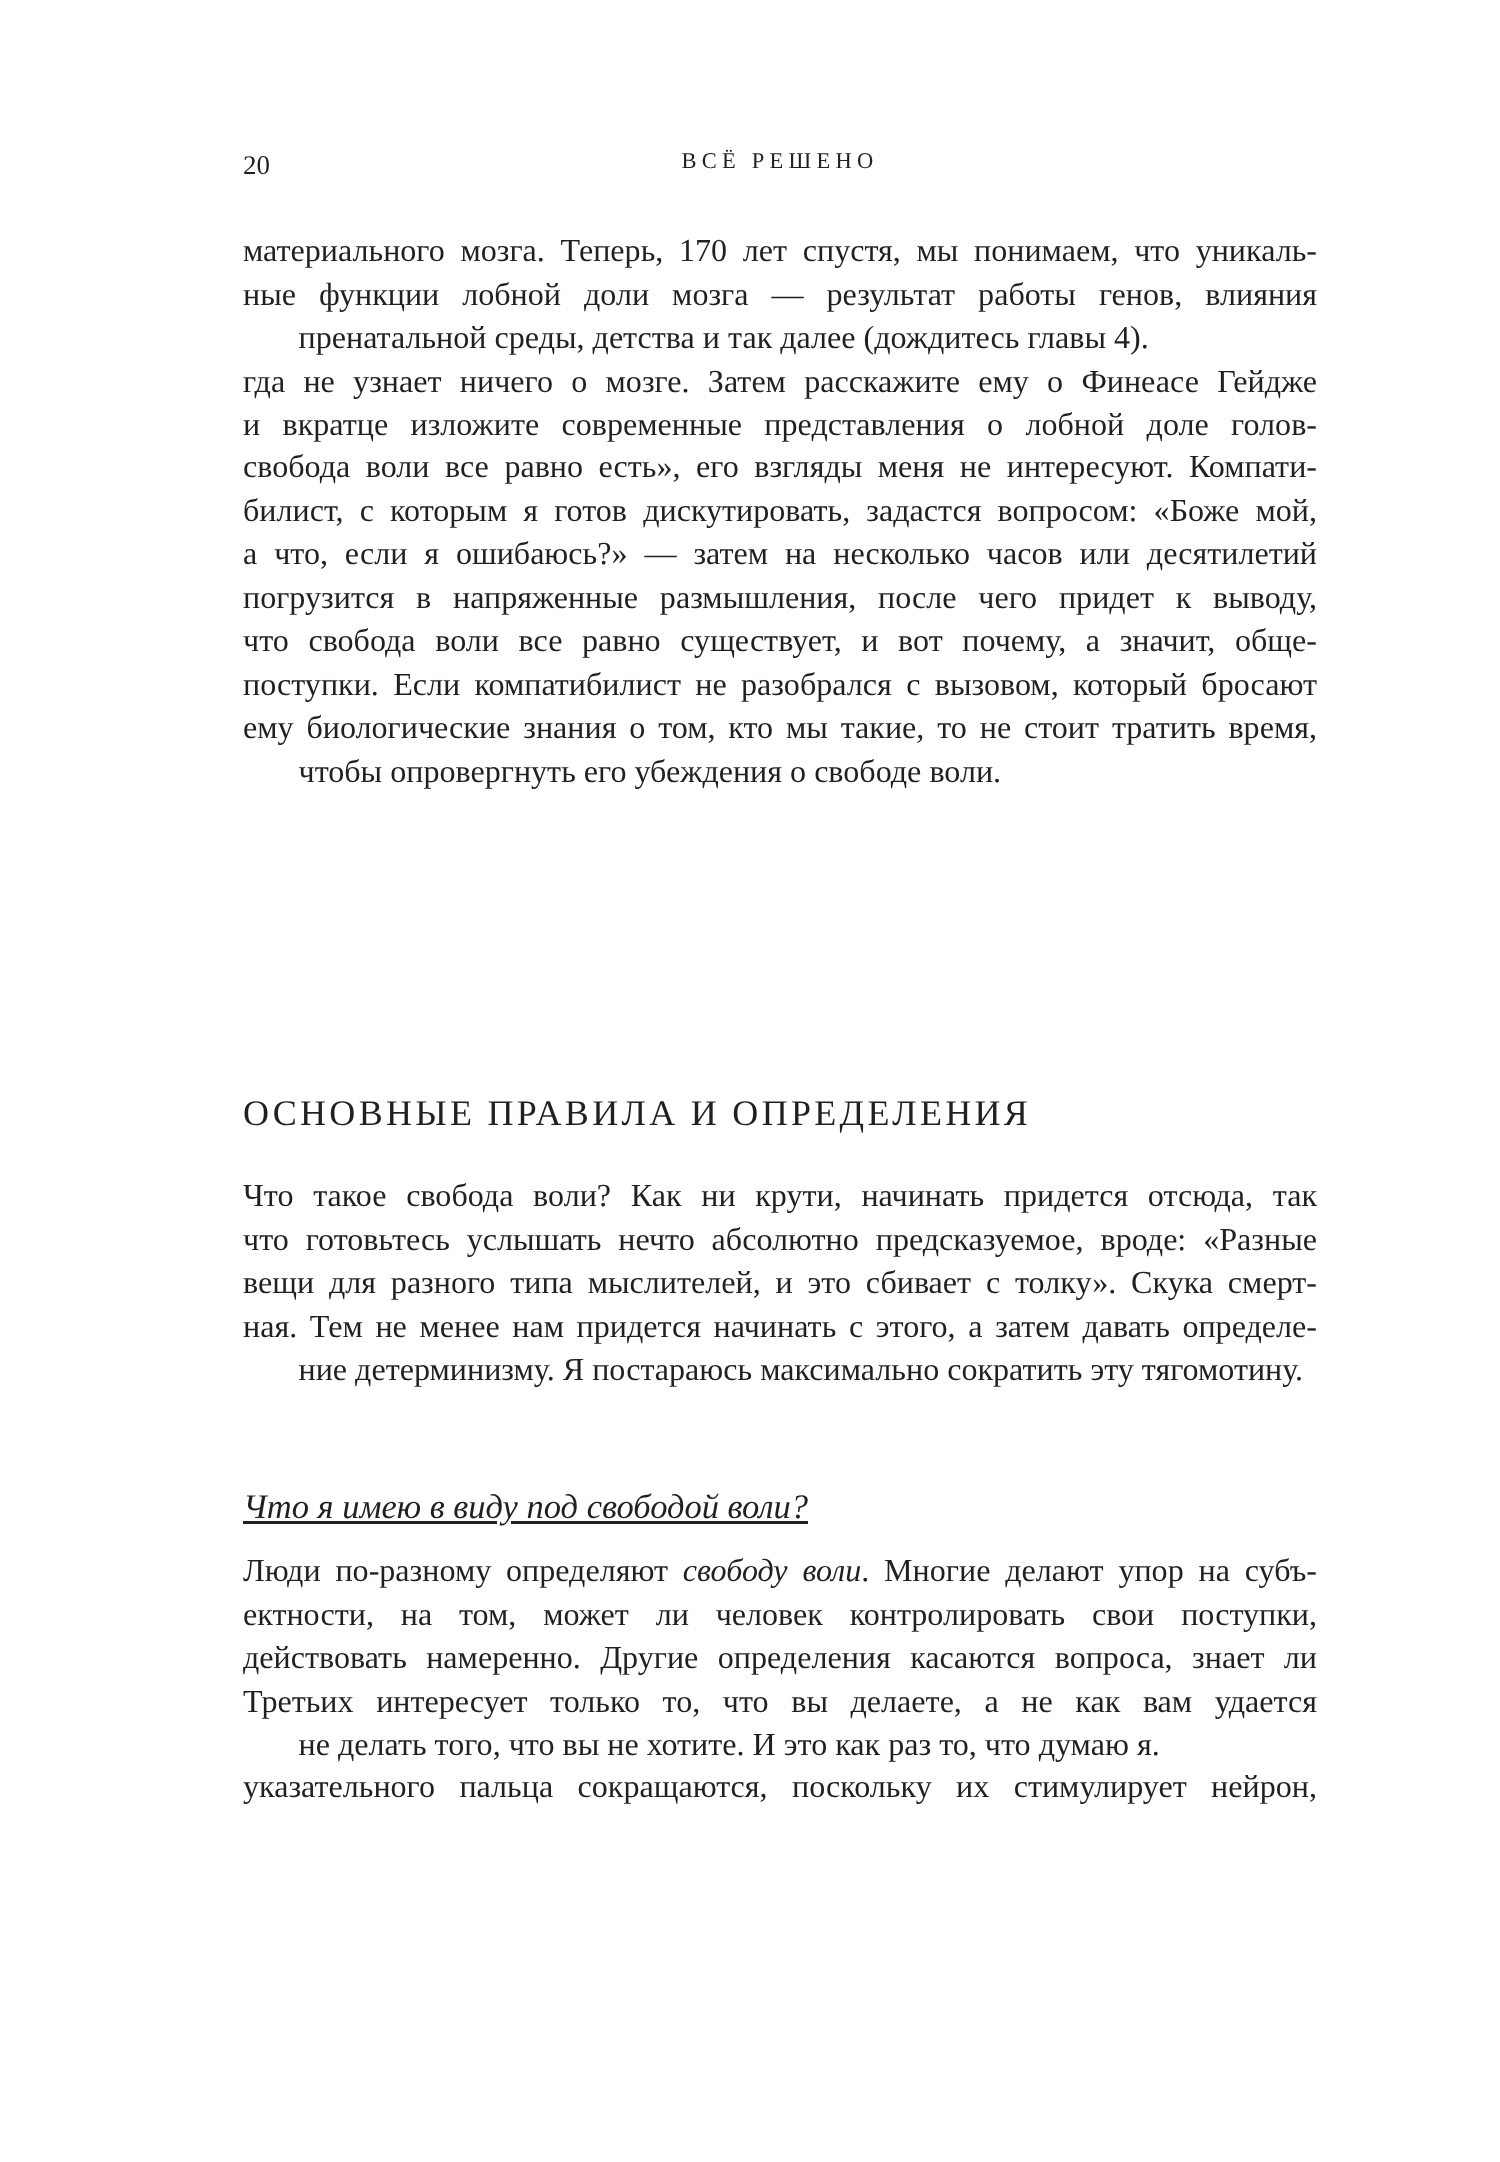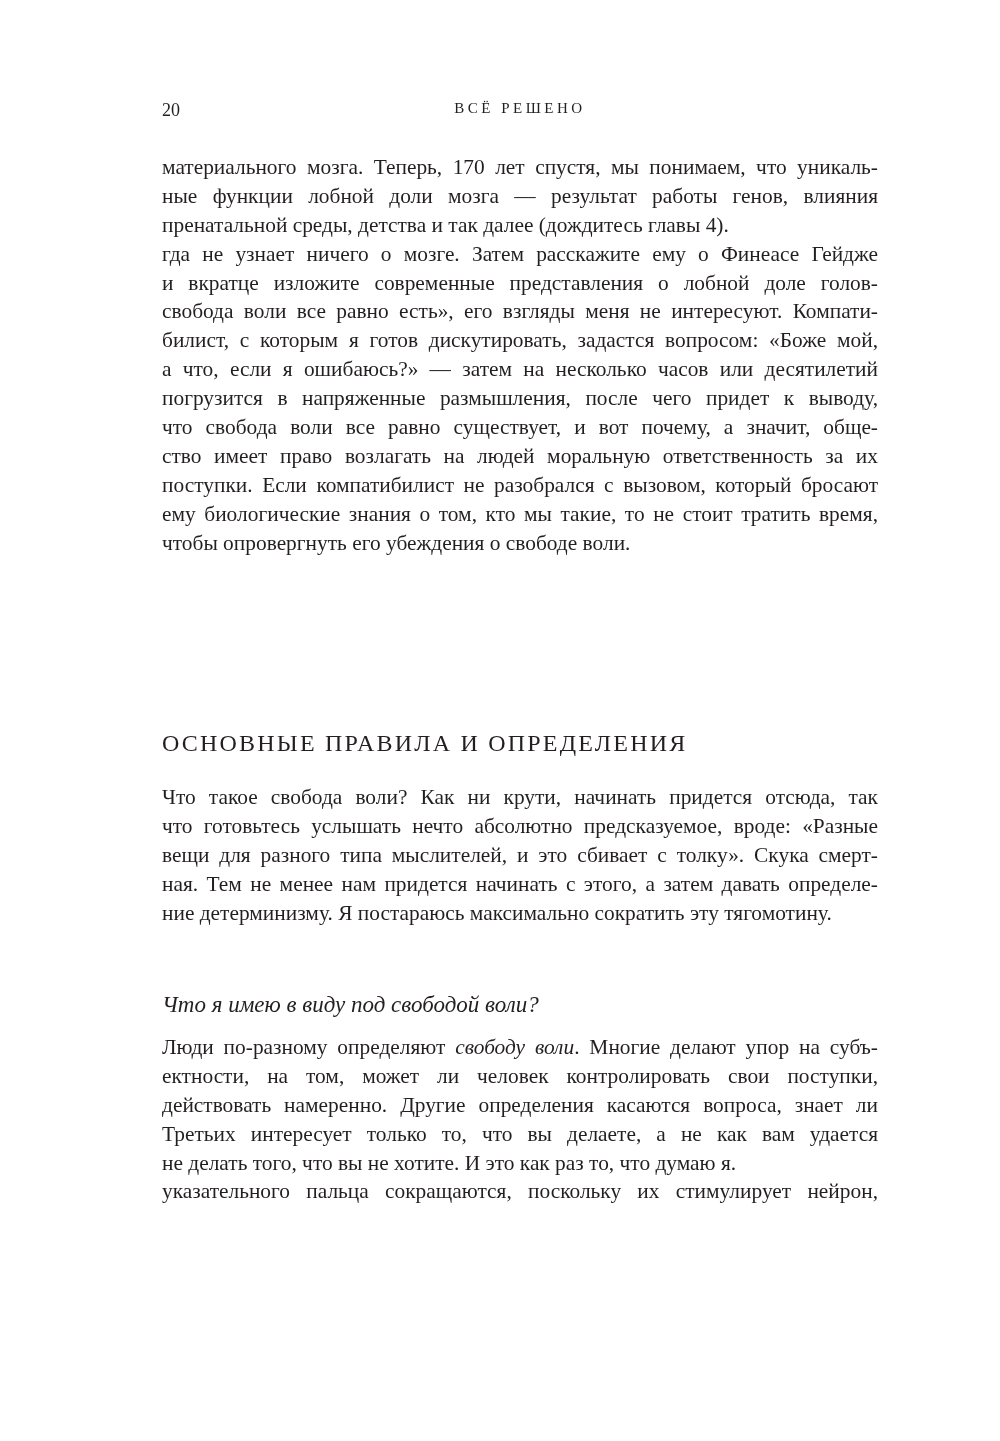--- a/index.html
+++ b/index.html
@@ -6,26 +6,26 @@
   body { width: 1000px; height: 1441px; position: relative; overflow: hidden;
          font-family: "Liberation Serif", "DejaVu Serif", serif; color: #231f20; }
   .page { position: absolute; left: 0; top: 0; width: 883px; height: 1441px; }
   .running-head { position: absolute; top: 100px; left: 162px; width: 716px; height: 24px; }
   .page-number { position: absolute; left: 0; top: 0; font-size: 18px; }
   .running-title { position: absolute; left: 0; right: 0; top: 0; text-align: center;
                    font-size: 15px; letter-spacing: 3.5px; }
   .text-block { position: absolute; left: 162px; width: 716px; }
   .line { display: block; font-size: 21.4px; line-height: 28.9px; white-space: nowrap;
           text-align: justify; text-align-last: justify; height: 28.9px; }
-  .line.last { text-align-last: left; }
+  .line.last { text-align-last: left; margin-left: 37px; }
   .line.indent { padding-left: 42px; }
   .section-heading { position: absolute; left: 162px; top: 730px; font-size: 24px;
                      letter-spacing: 2.2px; white-space: nowrap; }
   .subheading { position: absolute; left: 162px; top: 992px; font-size: 23px;
-                font-style: italic; white-space: nowrap; }
+                font-style: italic; white-space: nowrap; text-decoration: underline; }
   em { }
 </style>
 </head>
 <body>
 
 <div class="page">
 
   <div class="running-head">
     <span class="page-number">20</span>
     <span class="running-title">ВСЁ РЕШЕНО</span>
@@ -35,21 +35,20 @@
     <span class="line">материального мозга. Теперь, 170 лет спустя, мы понимаем, что уникаль-</span>
     <span class="line">ные функции лобной доли мозга — результат работы генов, влияния</span>
     <span class="line last">пренатальной среды, детства и так далее (дождитесь главы 4).</span>
     <span class="line">гда не узнает ничего о мозге. Затем расскажите ему о Финеасе Гейдже</span>
     <span class="line">и вкратце изложите современные представления о лобной доле голов-</span>
     <span class="line">свобода воли все равно есть», его взгляды меня не интересуют. Компати-</span>
     <span class="line">билист, с которым я готов дискутировать, задастся вопросом: «Боже мой,</span>
     <span class="line">а что, если я ошибаюсь?» — затем на несколько часов или десятилетий</span>
     <span class="line">погрузится в напряженные размышления, после чего придет к выводу,</span>
     <span class="line">что свобода воли все равно существует, и вот почему, а значит, обще-</span>
-    <span class="line">ство имеет право возлагать на людей моральную ответственность за их</span>
     <span class="line">поступки. Если компатибилист не разобрался с вызовом, который бросают</span>
     <span class="line">ему биологические знания о том, кто мы такие, то не стоит тратить время,</span>
     <span class="line last">чтобы опровергнуть его убеждения о свободе воли.</span>
   </div>
 
   <div class="section-heading">ОСНОВНЫЕ ПРАВИЛА И ОПРЕДЕЛЕНИЯ</div>
 
   <div class="text-block" style="top:783px;">
     <span class="line">Что такое свобода воли? Как ни крути, начинать придется отсюда, так</span>
     <span class="line">что готовьтесь услышать нечто абсолютно предсказуемое, вроде: «Разные</span>

